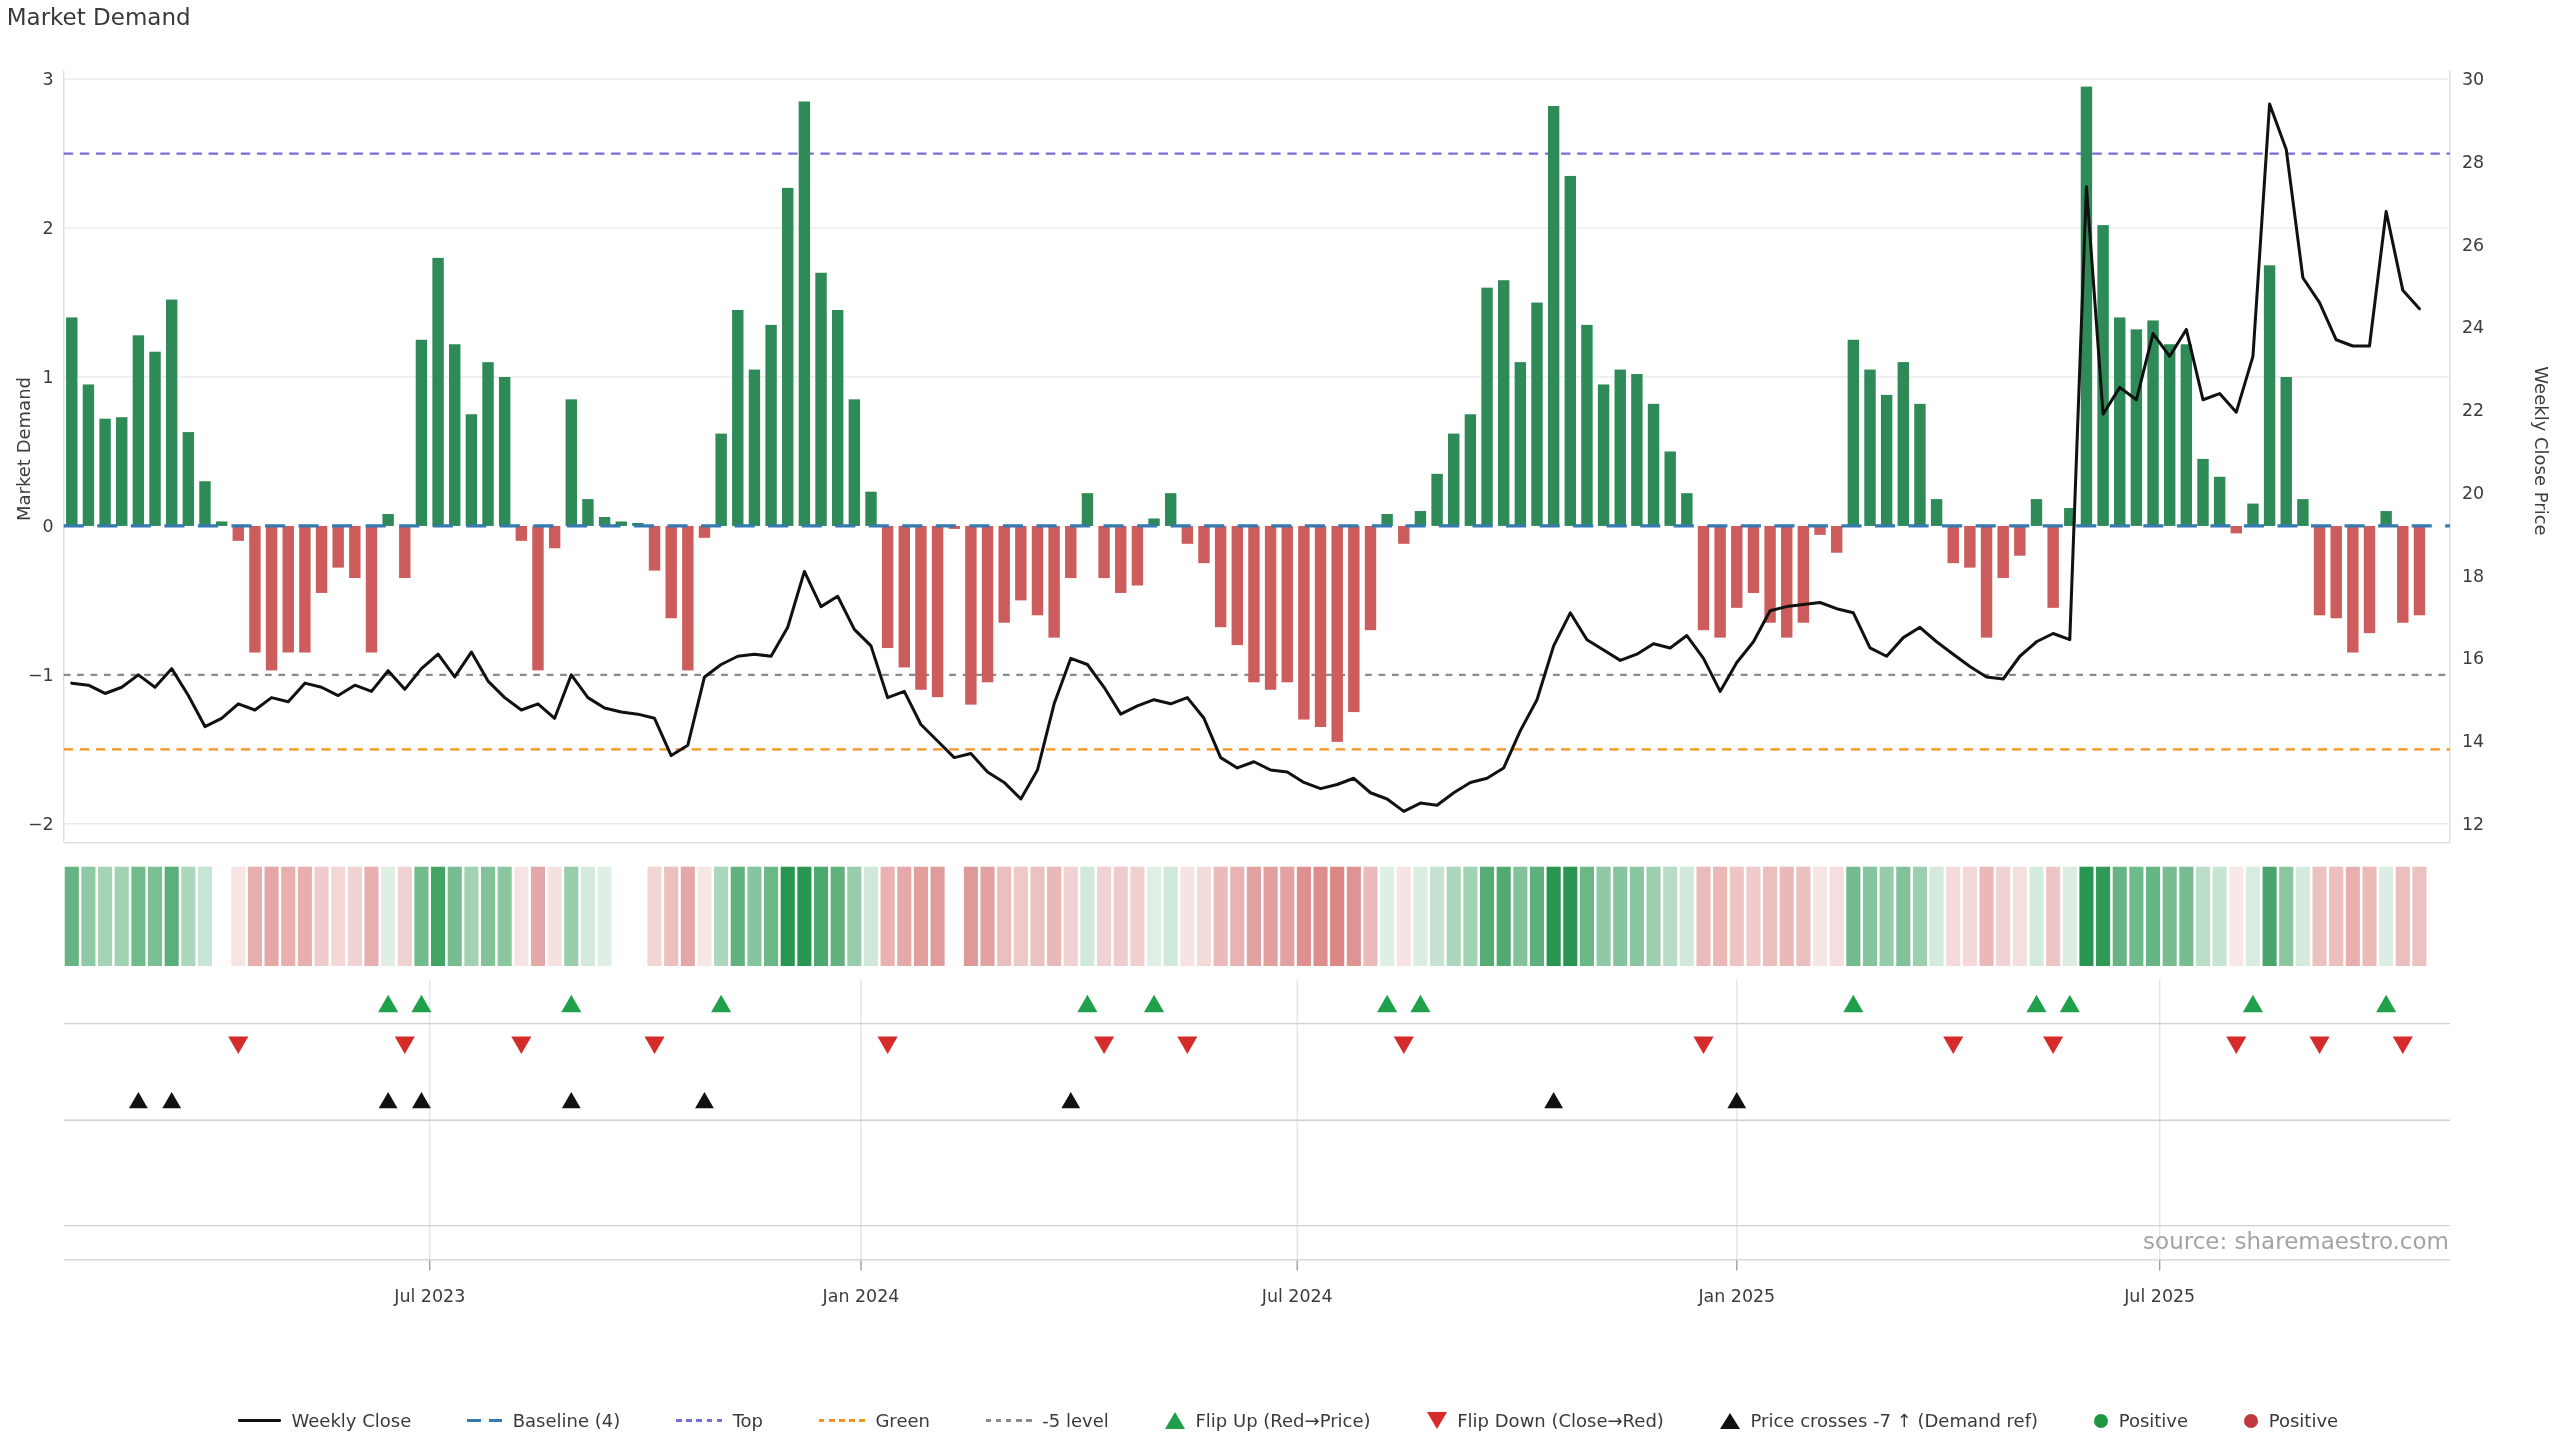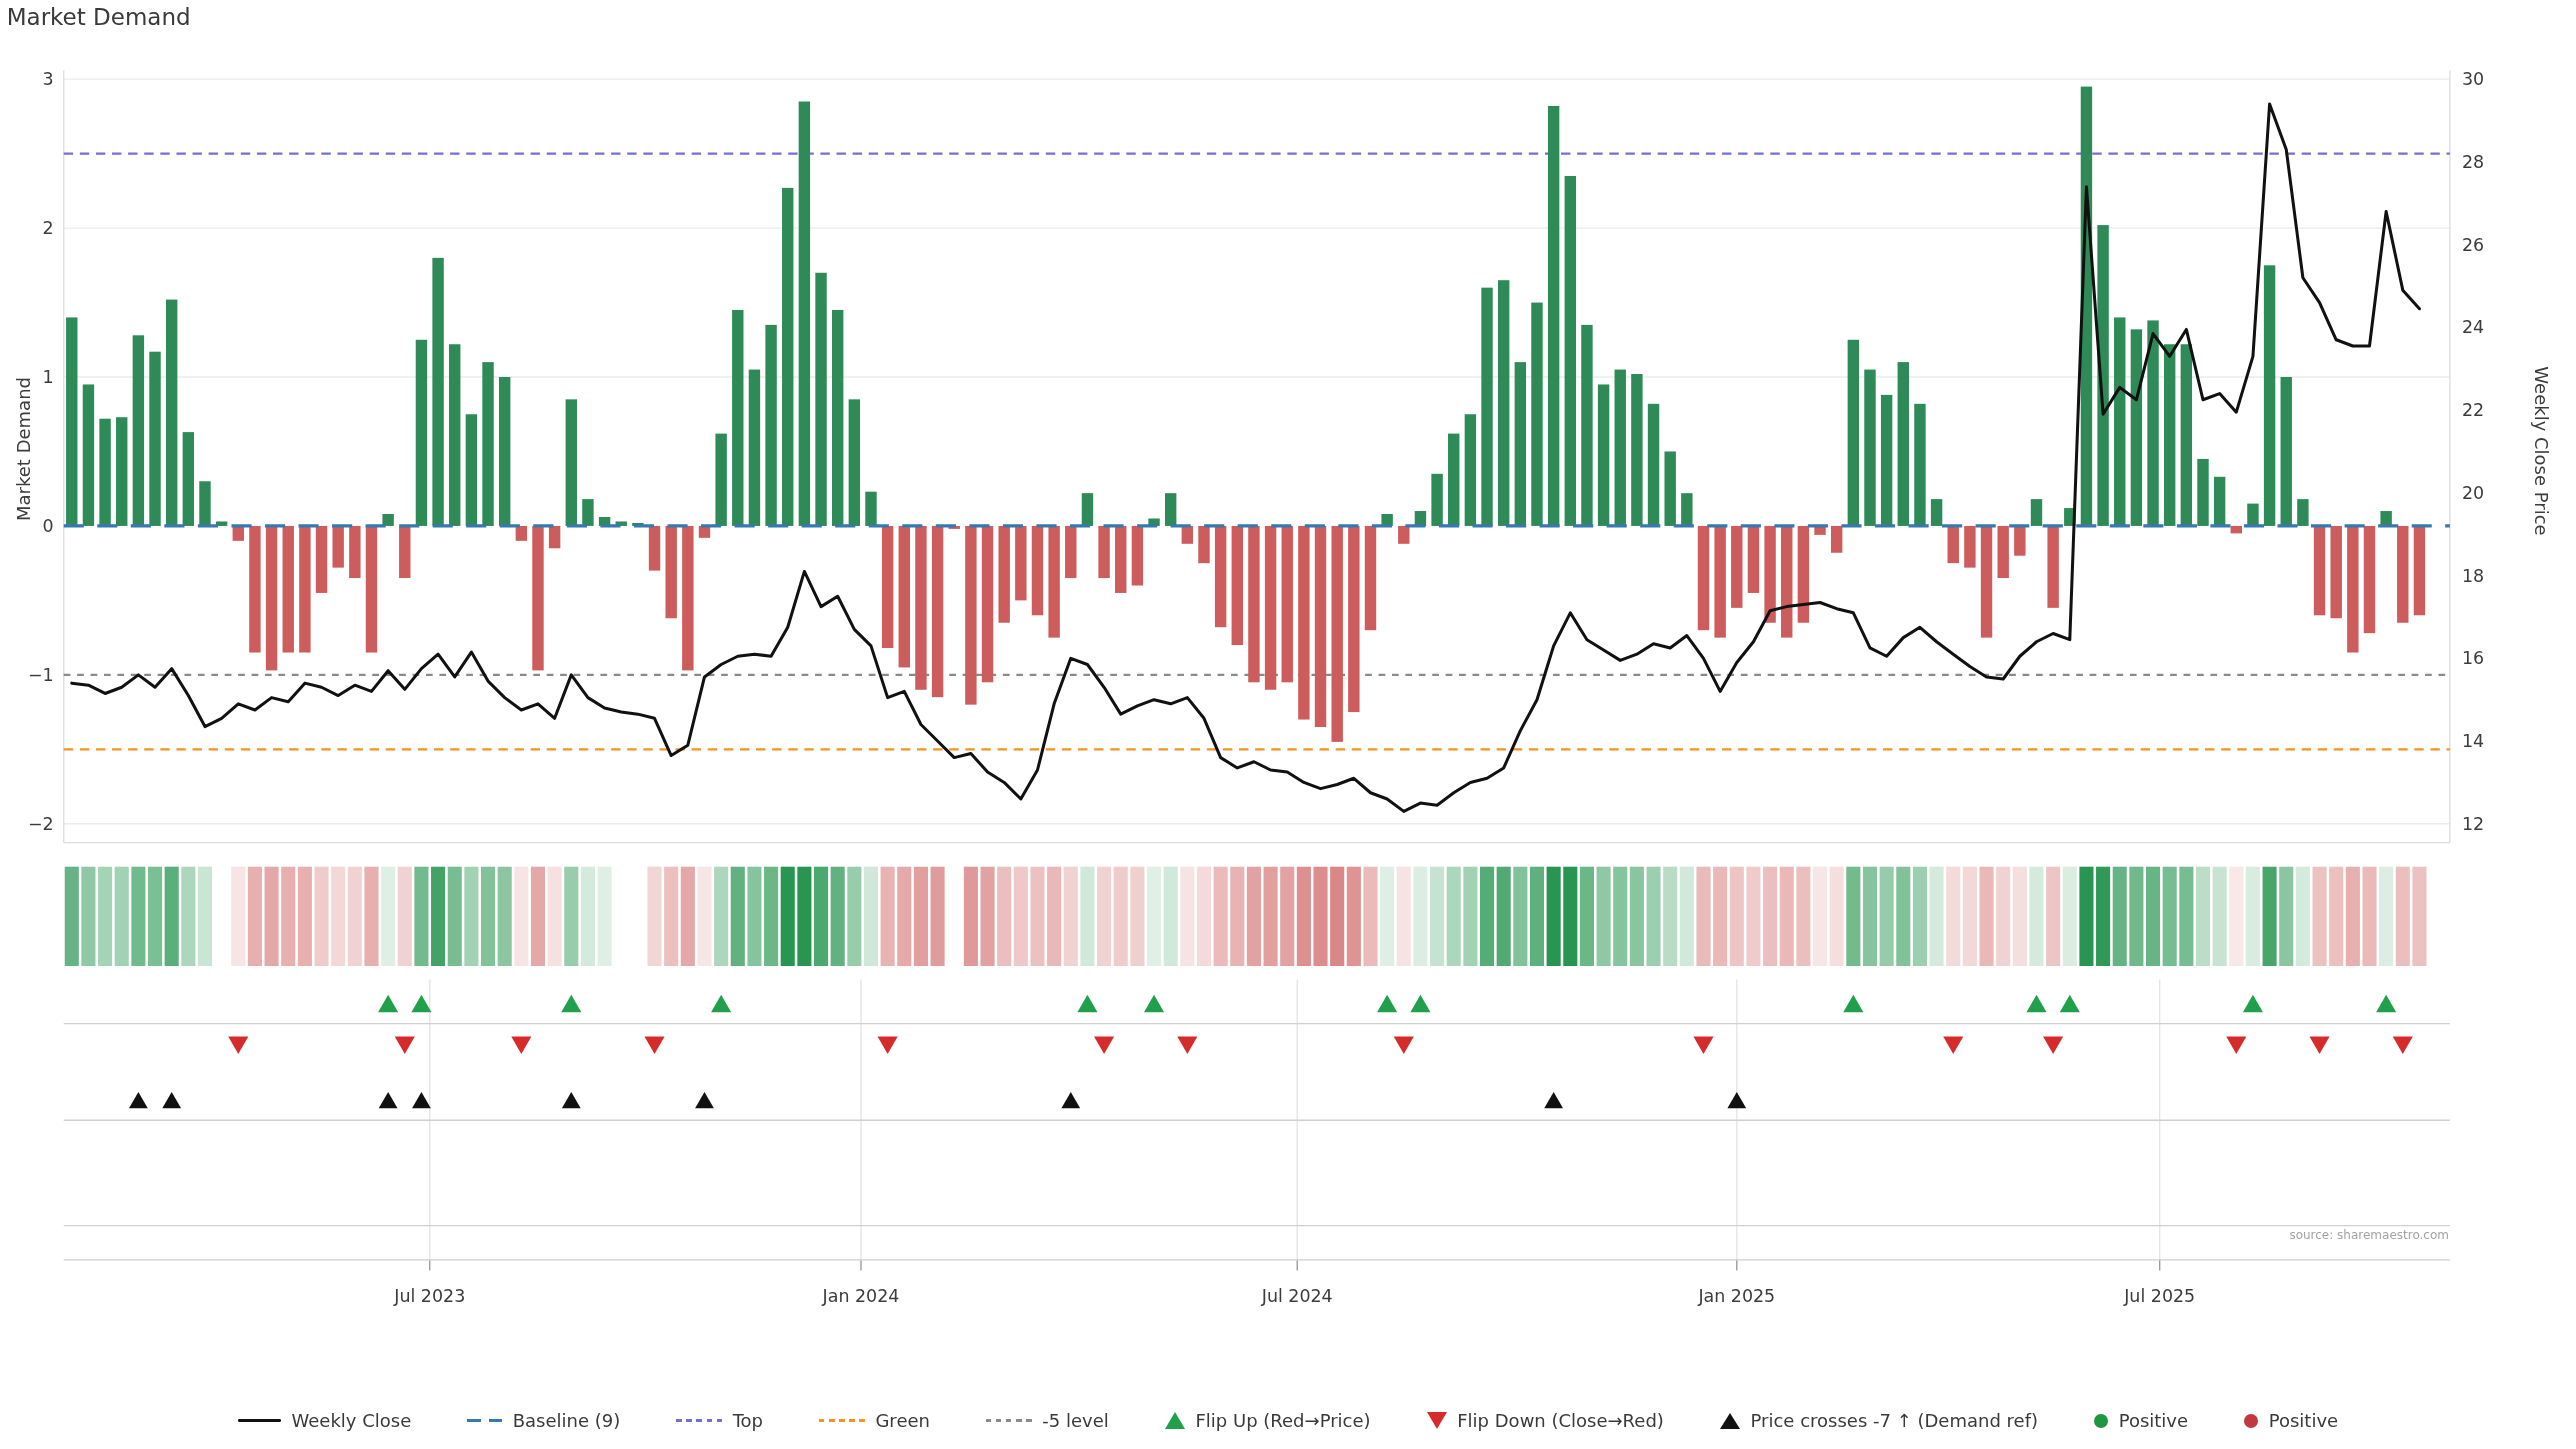--- a/index.html
+++ b/index.html
@@ -2,21 +2,21 @@
 <html style="font-size:10.7px"><head>
 <meta charset="utf-8">
 <style>
   html,body{margin:0;padding:0;background:#ffffff;}
   body{width:2576px;height:1449px;position:relative;overflow:hidden;
        font-family:"DejaVu Sans","Liberation Sans",sans-serif;color:#3a3a3a;}
   .fig-title{position:absolute;left:6.7px;top:4px;font-size:23px;color:#3a3a3a;}
   .axis-title{position:absolute;font-size:18px;color:#3c3c3c;white-space:nowrap;}
   .axis-title.left{left:23px;top:449px;transform:translate(-50%,-50%) rotate(-90deg);}
   .axis-title.right{left:2541px;top:451px;transform:translate(-50%,-50%) rotate(90deg);}
-  .source{position:absolute;right:127px;top:1228px;font-size:12px;color:#a3a3a3;}
+  .source{position:absolute;right:127px;top:1228px;font-size:23px;color:#a3a3a3;}
   svg{position:absolute;left:0;top:0;}
   .legend{position:absolute;left:0;right:0;top:1410px;display:flex;justify-content:center;
           align-items:center;gap:56px;font-size:18px;color:#3a3a3a;}
   .legend-item{display:flex;align-items:center;gap:10.7px;white-space:nowrap;}
   .sw-line{width:43px;height:3.4px;border-radius:1.3px;}
   .sw-dashes{display:flex;gap:8px;}
   .sw-dashes i{display:block;width:13.4px;height:3.4px;}
   .sw-dots{display:flex;gap:4.7px;}
   .sw-dots i{display:block;width:5.4px;height:3.4px;}
   .sw-tri-up{width:0;height:0;border-left:10px solid transparent;border-right:10px solid transparent;}
@@ -400,21 +400,21 @@
 <div class="legend" id="legend">
     <div class="legend-item">
       <span class="sw-line" style="background: rgb(17, 17, 17);"></span>
       <span>Weekly Close</span>
     </div>
     <div class="legend-item">
       <span class="sw-dashes">
         <i style="background: rgb(53, 121, 177);"></i>
         <i style="background: rgb(53, 121, 177);"></i>
       </span>
-      <span>Baseline (9)</span>
+      <span>Baseline (4)</span>
     </div>
     <div class="legend-item">
       <span class="sw-dots">
         <i style="background: rgb(116, 111, 214);"></i>
         <i style="background: rgb(116, 111, 214);"></i>
         <i style="background: rgb(116, 111, 214);"></i>
         <i style="background: rgb(116, 111, 214);"></i>
         <i style="background: rgb(116, 111, 214);"></i>
       </span>
       <span>Top</span>

